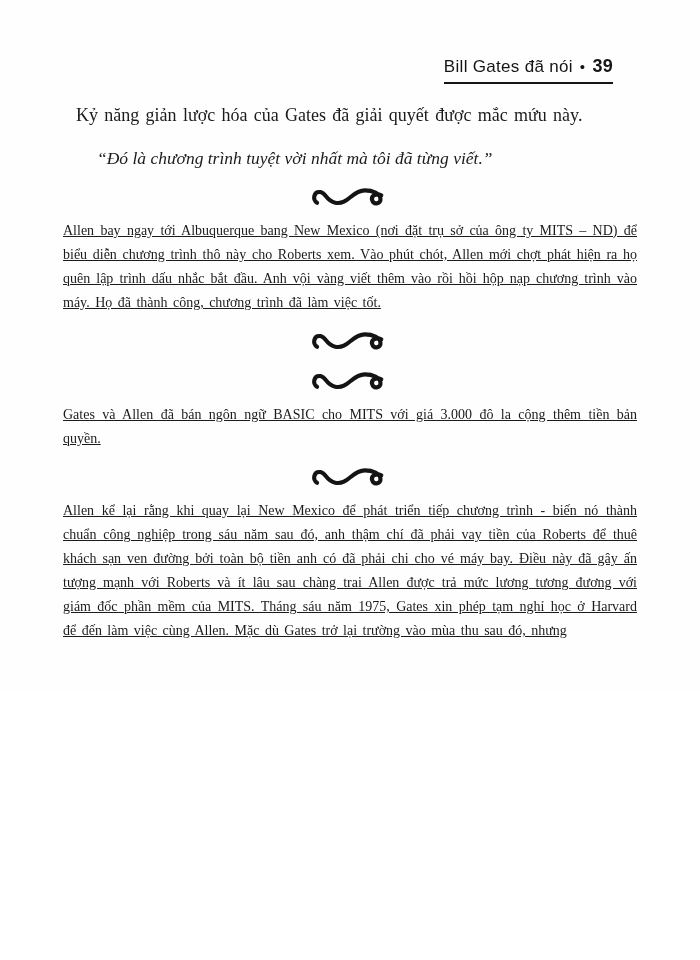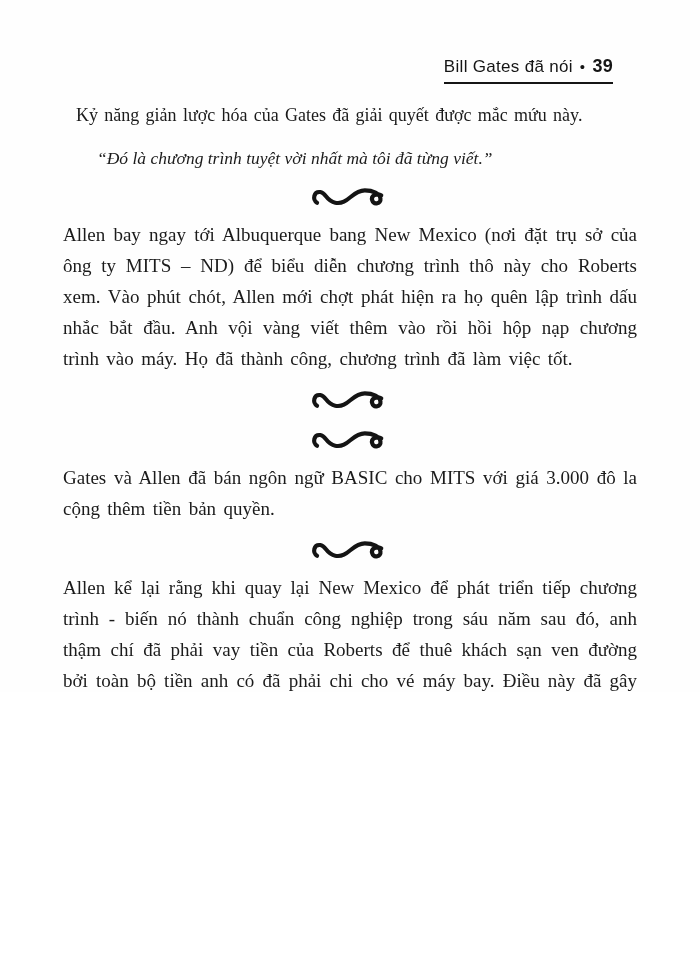--- a/index.html
+++ b/index.html
@@ -44,24 +44,25 @@
     word-spacing:0.1em;
   }
   .pull-quote {
     margin:16px 22px 8px 34px;
     font-style:italic;
     font-size:17.5px;
     line-height:26px;
   }
   .para {
     margin:0;
-    font-size:19px;
-    line-height:31px;
+    font-size:14px;
+    line-height:24px;
     text-align:justify;
     word-spacing:0.14em;
+    text-decoration:underline;
   }
   .ornament {
     margin:12px 0 8px;
     text-align:center;
     height:28px;
   }
   .ornament svg { display:inline-block; vertical-align:top; }
 
   
   .link-mark {

